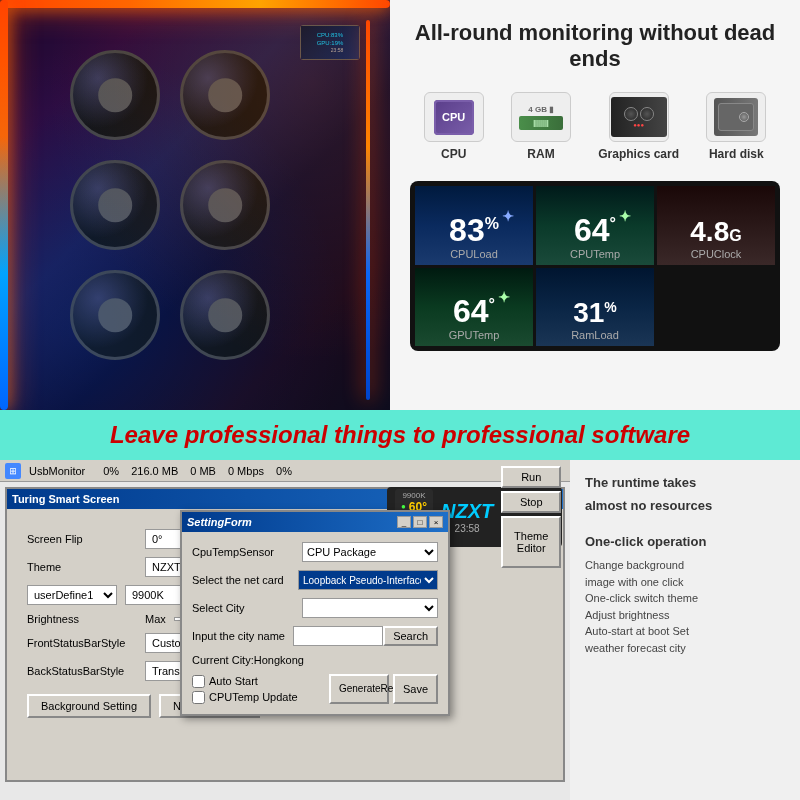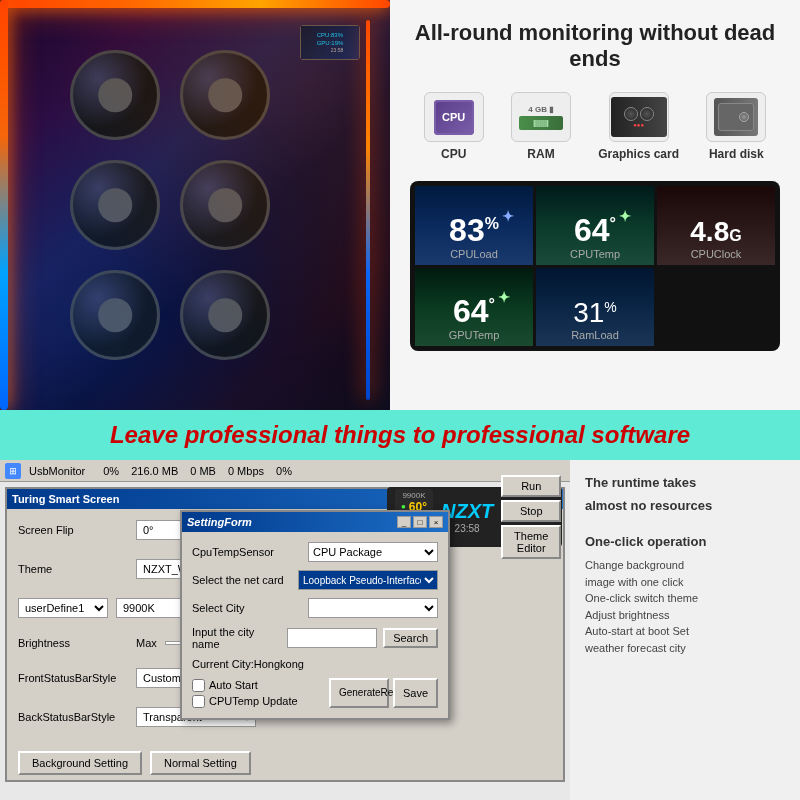--- a/index.html
+++ b/index.html
@@ -338,24 +338,24 @@
       background: #d4d0c8;
       border: 1px solid #999;
       font-size: 8px;
       display: flex;
       align-items: center;
       justify-content: center;
       cursor: pointer;
     }
 
     .window-body {
-      padding: 11px;
+      padding: 20px;
       display: flex;
       flex-direction: column;
-      gap: 19px;
+      gap: 8px;
     }
 
     .form-row {
       display: flex;
       align-items: center;
       gap: 8px;
     }
     .form-label {
       font-size: 11px;
       width: 110px;
@@ -464,21 +464,21 @@
     }
     .dialog-body {
       padding: 10px;
       display: flex;
       flex-direction: column;
       gap: 8px;
     }
     .dialog-row {
       display: flex;
       align-items: center;
-      gap: 6px;
+      gap: 0;
       font-size: 11px;
     }
     .dialog-label {
       font-size: 11px;
       width: 110px;
     }
     .dialog-input {
       flex: 1;
       height: 20px;
       font-size: 11px;
@@ -555,21 +555,21 @@
       padding: 3px 10px;
       font-size: 11px;
       background: #d4d0c8;
       border: 2px solid;
       border-color: #fff #888 #888 #fff;
       cursor: pointer;
       width: 60px;
       text-align: center;
     }
     .theme-editor-btn {
-      padding: 3px 10px;
+      padding: 12px 10px;
       font-size: 11px;
       background: #d4d0c8;
       border: 2px solid;
       border-color: #fff #888 #888 #fff;
       cursor: pointer;
       text-align: center;
     }
   </style>
 </head>
 <body>
@@ -682,21 +682,21 @@
 
       <div class="stat-cell" style="background:linear-gradient(180deg,#001a10 0%,#0a3a20 50%,#1a4a30 100%);">
         <div style="font-size:32px;font-weight:bold;color:white;line-height:1;position:relative;">
           64<span style="font-size:16px;vertical-align:super;">°</span>
           <span style="position:absolute;top:-5px;right:-15px;font-size:14px;color:#aaffaa;">✦</span>
         </div>
         <div style="font-size:11px;color:#aaa;margin-top:2px;">GPUTemp</div>
       </div>
 
       <div class="stat-cell" style="background:linear-gradient(180deg,#001530 0%,#0a2545 50%,#1a3555 100%);">
-        <div style="font-size:28px;font-weight:normal;color:white;line-height:1;text-align:center;">
+        <div style="font-size:28px;font-weight:bold;color:white;line-height:1;text-align:center;">
           31<span style="font-size:14px;vertical-align:super;">%</span>
         </div>
         <div style="font-size:11px;color:#aaa;margin-top:2px;">RamLoad</div>
       </div>
     </div>
   </div>
 </div>
 
 <div class="middle-section">
   <div class="tagline">Leave professional things to professional software</div>

